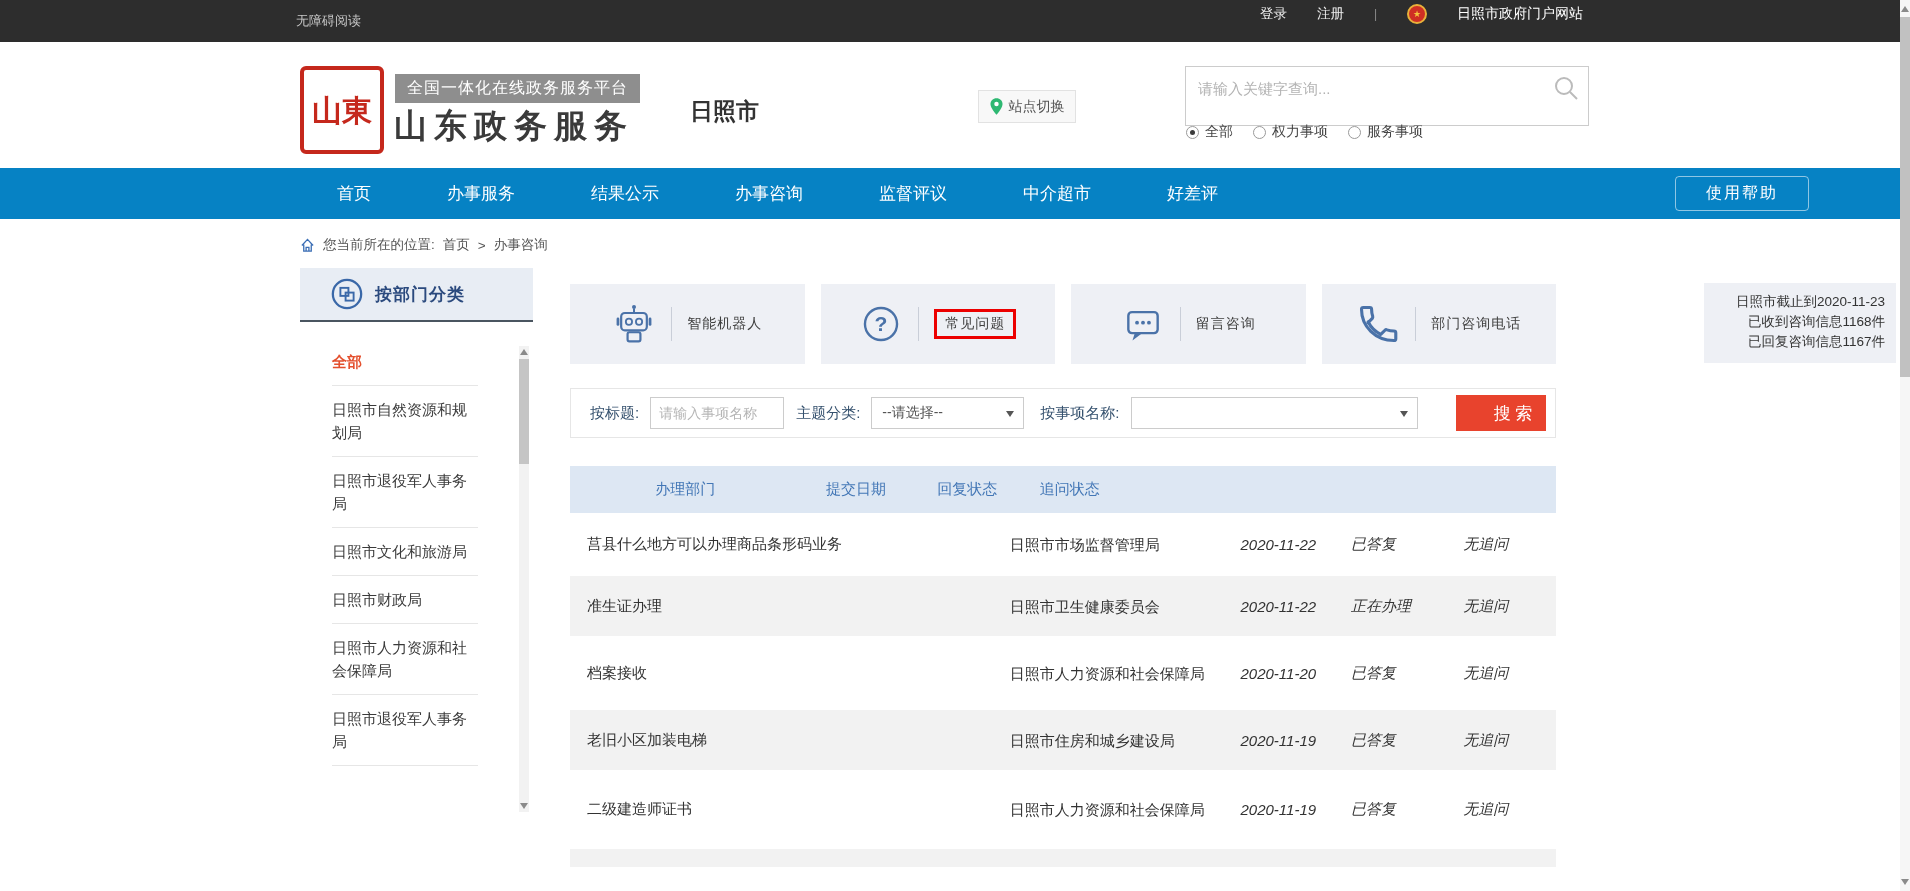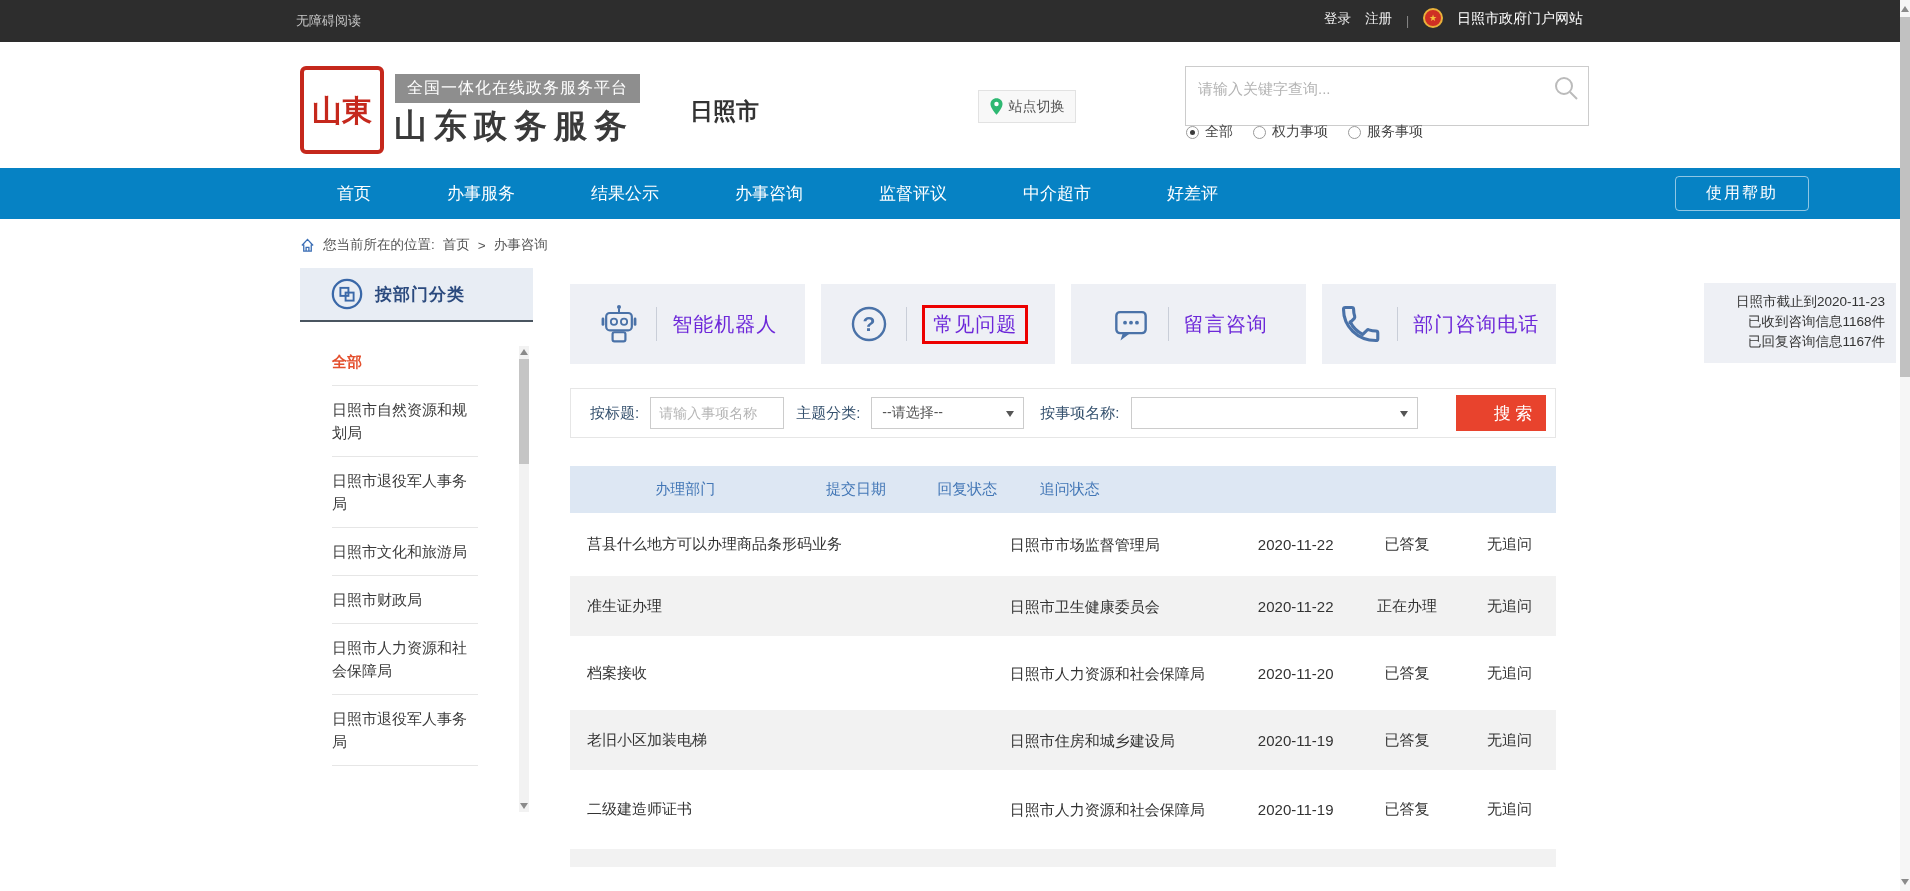--- a/index.html
+++ b/index.html
@@ -3,21 +3,21 @@
 <meta charset="utf-8">
 <style>
   * { margin:0; padding:0; box-sizing:border-box; }
   html,body { width:1910px; height:891px; overflow:hidden; background:#fff;
     font-family:"Liberation Sans","DejaVu Sans",sans-serif; color:#333; }
   #page { position:relative; width:1910px; height:891px; background:#fff; overflow:hidden; }
 
   
   .topbar { position:absolute; left:0; top:0; width:1910px; height:42px; background:#2d2d2d; }
   .topbar .access { position:absolute; left:296px; top:12px; font-size:13px; color:#c9c9c9; cursor:pointer; }
-  .topbar .right { position:absolute; right:327px; top:0; height:28px; display:flex; align-items:flex-end; gap:14px; }
+  .topbar .right { position:absolute; right:327px; top:0; height:28px; display:flex; align-items:center; gap:30px; }
   .topbar .link { font-size:13.5px; color:#efefef; cursor:pointer; }
   .topbar .sep { color:#8a8a8a; font-size:12px; }
   .emblem { width:20px; height:20px; border-radius:50%; background:#cf2f24; border:2px solid #e9b13a;
     display:flex; align-items:center; justify-content:center; color:#f5c23c; font-size:9px; line-height:1; }
   .topbar .portal { font-size:14px; color:#fff; cursor:pointer; }
 
   
   .header { position:absolute; left:0; top:42px; width:1910px; height:126px; background:#fff; }
   .seal { position:absolute; left:300px; top:24px; width:84px; height:88px; border:4px solid #c5281c;
     border-radius:6px; color:#c5281c; display:flex; flex-direction:column; align-items:center; justify-content:center;
@@ -67,21 +67,21 @@
   .side-scroll .up { top:0; } .side-scroll .down { bottom:0; }
   .tri-up { width:0; height:0; border-left:4px solid transparent; border-right:4px solid transparent; border-bottom:6px solid #8a8a8a; }
   .tri-down { width:0; height:0; border-left:4px solid transparent; border-right:4px solid transparent; border-top:6px solid #8a8a8a; }
   .side-scroll .thumb { position:absolute; left:0; top:13px; width:10px; height:105px; background:#c5c5c5; cursor:grab; }
 
   
   .content { position:absolute; left:570px; top:284px; width:986px; }
   .tabs-row { display:flex; gap:16px; height:80px; }
   .tab-card { flex:1; background:#eef0f5; display:flex; align-items:center; justify-content:center; gap:15px; cursor:pointer; }
   .tab-divider { width:1px; height:34px; background:#c9ced8; }
-  .tab-label { font-size:20px; color:#6d28d9; letter-spacing:1px; }
+  .tab-label { font-size:14px; color:#404040; letter-spacing:1px; }
   .tab-label.active { border:3px solid #ec0000; padding:3px 8px; }
 
   .stats-box { position:absolute; right:14px; top:283px; width:192px; height:80px; background:#eef0f5;
     padding:9px 11px; text-align:right; font-size:13.5px; color:#333; line-height:20px; }
 
   .filter-bar { position:relative; margin-top:24px; height:50px; border:1px solid #e6e6e6; background:#fff;
     display:flex; align-items:center; padding-left:19px; }
   .f-label { font-size:15px; color:#35516e; white-space:nowrap; }
   .f-input { width:134px; height:32px; border:1px solid #ccc; margin:0 12px 0 11px; padding-left:8px; font-size:14px;
     color:#333; outline:none; font-family:inherit; }
@@ -96,21 +96,21 @@
 
   .qa-table { margin-top:28px; }
   .t-row { display:flex; align-items:center; }
   .t-head { height:47px; background:#dde7f3; color:#4377b6; font-size:15px; }
   .t-head > div { text-align:center; }
   .col-title { width:44.6%; } .col-dept { width:23.4%; } .col-date { width:11.2%; }
   .col-reply { width:11.4%; } .col-follow { width:9.4%; }
   .t-body .t-row { font-size:15px; color:#333; }
   .t-body .col-title { text-align:left; padding-left:17px; cursor:pointer; }
   .t-body .col-dept { text-align:left; padding-right:26px; line-height:25px; }
-  .t-body .col-date, .t-body .col-reply, .t-body .col-follow { text-align:center; }
+  .t-body .col-date, .t-body .col-reply, .t-body .col-follow { text-align:left;font-style:italic; }
   .r1 { height:63px; } .r2 { height:60px; background:#f2f2f2; } .r3 { height:74px; }
   .r4 { height:60px; background:#f2f2f2; } .r5 { height:79px; } .r6 { height:18px; background:#f2f2f2; }
 
   
   .page-scrollbar { position:absolute; right:0; top:0; width:10px; height:891px; background:#f6f6f6; }
   .page-scrollbar .btn { position:absolute; left:0; width:10px; height:14px; display:flex; align-items:center;
     justify-content:center; cursor:pointer; }
   .page-scrollbar .btn.top { top:2px; } .page-scrollbar .btn.bottom { bottom:2px; }
   .page-scrollbar .thumb { position:absolute; left:0; top:17px; width:10px; height:360px; background:#c1c1c1; cursor:grab; }
 </style>

